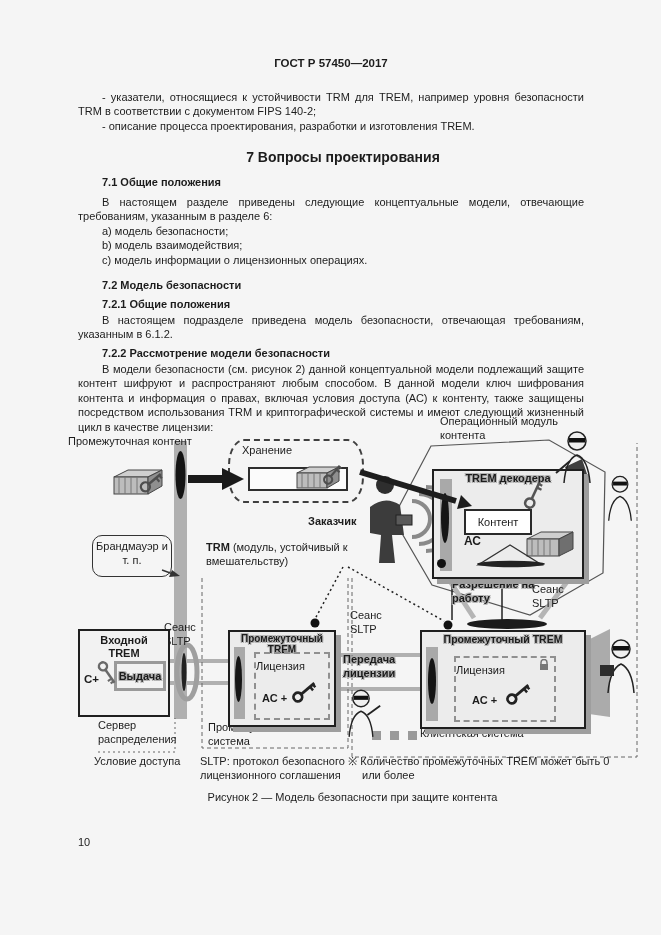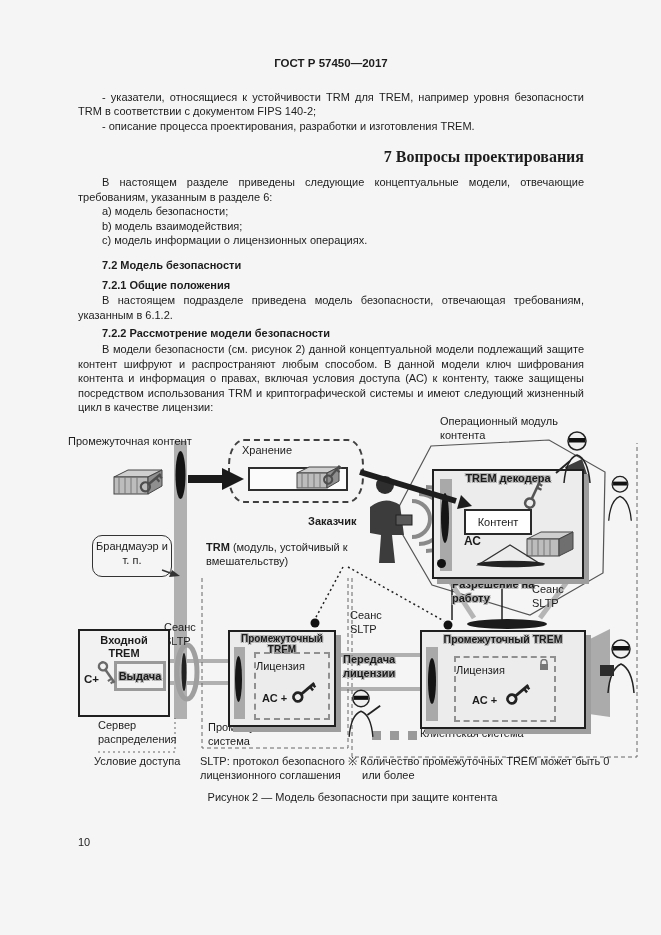--- a/index.html
+++ b/index.html
@@ -2,21 +2,21 @@
 <html><head>
 <meta charset="utf-8">
 <style>
   html,body{margin:0;padding:0;}
   body{background:#e9e9e9;}
   .page{position:relative;width:661px;height:935px;background:#f5f5f5;overflow:hidden;
         font-family:"Liberation Sans",sans-serif;color:#1c1c1c;}
   .content{position:absolute;left:78px;top:56px;width:506px;font-size:11px;line-height:14.6px;text-align:justify;}
   .doc-header{font-weight:bold;font-size:11.5px;margin-bottom:19px;text-align:center;}
   .para{margin:0;text-indent:24px;}
-  .h1{font-size:16px;font-weight:bold;margin:17px 0 10px 0;padding-left:24px;text-align:right;font-family:Liberation Serif, serif;}
+  .h1{font-size:14px;font-weight:bold;margin:17px 0 10px 0;padding-left:24px;text-align:center;}
   .h2{font-size:11px;font-weight:bold;margin:10px 0 5px 0;padding-left:24px;text-align:left;}
   .h3{font-size:11px;font-weight:bold;margin:4px 0 1px 0;padding-left:24px;text-align:left;}
   .page-number{position:absolute;left:78px;top:836px;font-size:11px;}
 
   
   .figure{position:absolute;left:60px;top:415px;width:585px;height:400px;}
   .fig-label{position:absolute;font-size:11px;line-height:13.5px;text-align:left;z-index:3;}
   .bold{font-weight:bold;}
   .halo{text-shadow:1px 1px 0 #b3b3b3,-1px -1px 0 #b3b3b3,1px -1px 0 #b3b3b3,-1px 1px 0 #b3b3b3;}
   .svg-abs{position:absolute;z-index:4;}
@@ -47,20 +47,21 @@
 </head>
 <body>
 
 <div class="page">
 
   <div class="content">
     <div class="doc-header">ГОСТ Р 57450—2017</div>
     <p class="para">- указатели, относящиеся к устойчивости TRM для TREM, например уровня безопасности TRM в соответствии с документом FIPS 140-2;</p>
     <p class="para">- описание процесса проектирования, разработки и изготовления TREM.</p>
     <div class="h1">7 Вопросы проектирования</div>
+    <div class="h2">7.1 Общие положения</div>
     <p class="para">В настоящем разделе приведены следующие концептуальные модели, отвечающие требованиям, указанным в разделе 6:</p>
     <p class="para">a) модель безопасности;</p>
     <p class="para">b) модель взаимодействия;</p>
     <p class="para">c) модель информации о лицензионных операциях.</p>
     <div class="h2">7.2 Модель безопасности</div>
     <div class="h3">7.2.1 Общие положения</div>
     <p class="para">В настоящем подразделе приведена модель безопасности, отвечающая требованиям, указанным в 6.1.2.</p>
     <div class="h3">7.2.2 Рассмотрение модели безопасности</div>
     <p class="para">В модели безопасности (см. рисунок 2) данной концептуальной модели подлежащий защите контент шифруют и распространяют любым способом. В данной модели ключ шифрования контента и информация о правах, включая условия доступа (АС) к контенту, также защищены посредством использования TRM и криптографической системы и имеют следующий жизненный цикл в качестве лицензии:</p>
   </div>

